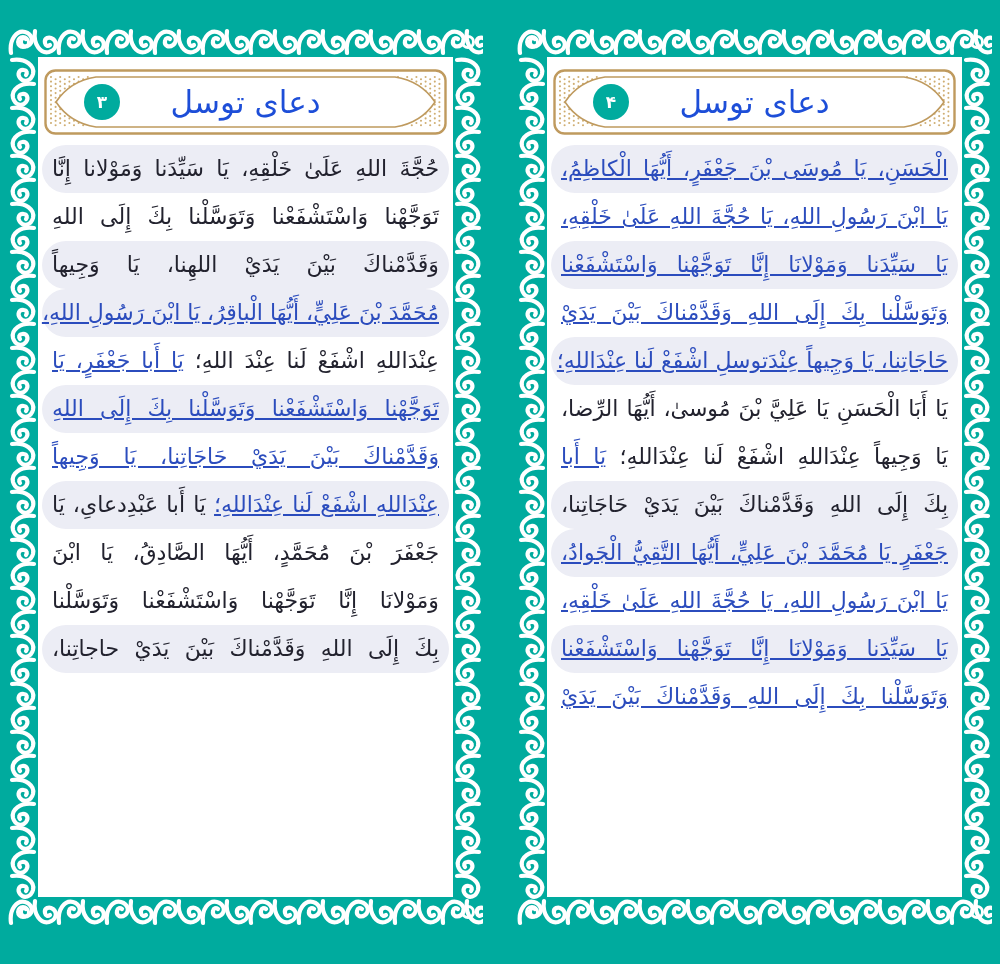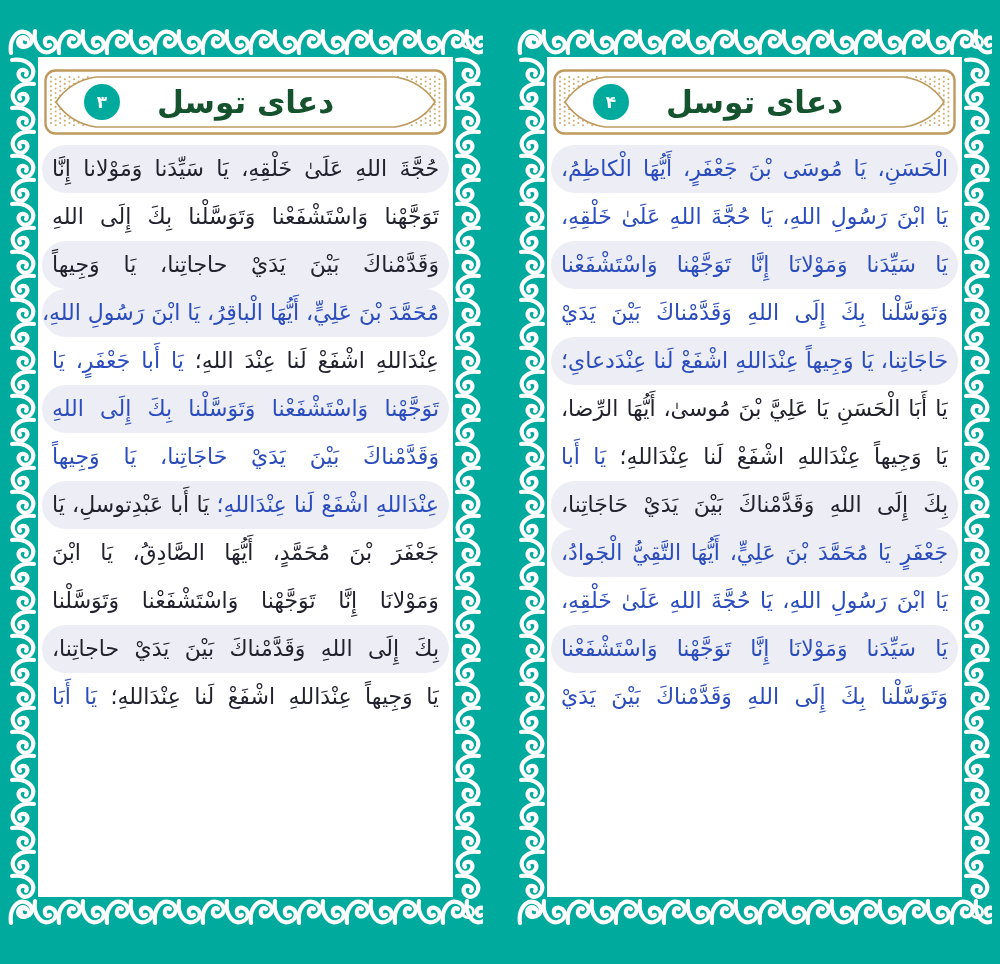--- a/index.html
+++ b/index.html
@@ -21,35 +21,35 @@
   .header-frame{position:absolute;inset:0;width:100%;height:100%;}
   .page-number{
     position:absolute;left:40px;top:50%;transform:translateY(-50%);
     width:36px;height:36px;border-radius:50%;
     background:var(--teal,#00ab9e);
     display:flex;align-items:center;justify-content:center;
   }
   .page-number .num{color:#ffffff;font-size:17px;font-weight:bold;line-height:1;}
   .title{
     position:absolute;inset:0;display:flex;align-items:center;justify-content:center;
-    font-size:31px;font-weight:bold;color:#14532d;letter-spacing:0;
+    font-size:31px;font-weight:normal;color:#1d4ed8;letter-spacing:0;
   }
   .lines{
     position:absolute;left:34px;right:34px;top:118px;bottom:32px;
     display:flex;flex-direction:column;justify-content:flex-start;
   }
   .line{height:48px;border-radius:26px;display:flex;align-items:center;padding:0 10px;box-sizing:border-box;}
   .line.pill{background:var(--pill,#ecedf5);}
   .line-text{
     width:100%;direction:rtl;
     text-align:justify;text-align-last:justify;text-justify:inter-word;
     font-size:22px;line-height:48px;white-space:nowrap;
   }
   .seg-dark{color:var(--dark,#22222e);}
-  .seg-blue{color:var(--blue,#2b4cbd);}
+  .seg-blue{color:var(--blue,#2b4cbd);text-decoration:underline;}
 </style>
 </head>
 <body>
 
 <div class="canvas">
 
   <svg width="0" height="0" aria-hidden="true">
     <defs>
       <g id="curl">
         <path d="M3 26 C 1 12, 9 3, 17 5 C 24 7, 26 14, 21 18 C 17 21, 12 19, 13 14 C 13.5 11, 16 10.5, 18 12" fill="none" stroke="#ffffff" stroke-width="4.2" stroke-linecap="round"></path>
@@ -409,48 +409,45 @@
       <div class="title">دعای توسل</div>
     </header>
     <div class="lines">
         <div class="line pill">
           <div class="line-text"><span class="seg-dark">حُجَّةَ اللهِ عَلَىٰ خَلْقِهِ، يَا سَيِّدَنا وَمَوْلانا إِنَّا</span></div>
         </div>
         <div class="line">
           <div class="line-text"><span class="seg-dark">تَوَجَّهْنا وَاسْتَشْفَعْنا وَتَوَسَّلْنا بِكَ إِلَى اللهِ</span></div>
         </div>
         <div class="line pill">
-          <div class="line-text"><span class="seg-dark">وَقَدَّمْناكَ بَيْنَ يَدَيْ حاجاتِنا، يَا وَجِيهاً</span></div>
+          <div class="line-text"><span class="seg-dark">وَقَدَّمْناكَ بَيْنَ يَدَيْ اللهِنا، يَا وَجِيهاً</span></div>
         </div>
         <div class="line pill">
           <div class="line-text"><span class="seg-blue">مُحَمَّدَ بْنَ عَلِيٍّ، أَيُّهَا الْباقِرُ، يَا ابْنَ رَسُولِ اللهِ،</span></div>
         </div>
         <div class="line">
           <div class="line-text"><span class="seg-dark">عِنْدَاللهِ اشْفَعْ لَنا عِنْدَ اللهِ؛</span> <span class="seg-blue">يَا أَبا جَعْفَرٍ، يَا</span></div>
         </div>
         <div class="line pill">
           <div class="line-text"><span class="seg-blue">تَوَجَّهْنا وَاسْتَشْفَعْنا وَتَوَسَّلْنا بِكَ إِلَى اللهِ</span></div>
         </div>
         <div class="line">
           <div class="line-text"><span class="seg-blue">وَقَدَّمْناكَ بَيْنَ يَدَيْ حَاجَاتِنا، يَا وَجِيهاً</span></div>
         </div>
         <div class="line pill">
-          <div class="line-text"><span class="seg-blue">عِنْدَاللهِ اشْفَعْ لَنا عِنْدَاللهِ؛</span> <span class="seg-dark">يَا أَبا عَبْدِتوسلِ، يَا</span></div>
+          <div class="line-text"><span class="seg-blue">عِنْدَاللهِ اشْفَعْ لَنا عِنْدَاللهِ؛</span> <span class="seg-dark">يَا أَبا عَبْدِدعایِ، يَا</span></div>
         </div>
         <div class="line">
           <div class="line-text"><span class="seg-dark">جَعْفَرَ بْنَ مُحَمَّدٍ، أَيُّهَا الصَّادِقُ، يَا ابْنَ</span></div>
         </div>
         <div class="line">
           <div class="line-text"><span class="seg-dark">وَمَوْلانَا إِنَّا تَوَجَّهْنا وَاسْتَشْفَعْنا وَتَوَسَّلْنا</span></div>
         </div>
         <div class="line pill">
           <div class="line-text"><span class="seg-dark">بِكَ إِلَى اللهِ وَقَدَّمْناكَ بَيْنَ يَدَيْ حاجاتِنا،</span></div>
-        </div>
-        <div class="line">
-          <div class="line-text"><span class="seg-dark">يَا وَجِيهاً عِنْدَاللهِ اشْفَعْ لَنا عِنْدَاللهِ؛</span> <span class="seg-blue">يَا أَبَا</span></div>
         </div>
       </div>
   </section>
 
   <section class="page right">
     <svg class="border-svg" viewBox="0 0 475 900" preserveAspectRatio="none">
         <rect x="0" y="0" width="475" height="30" fill="#00ab9e"></rect>
         <rect x="0" y="870" width="475" height="30" fill="#00ab9e"></rect>
         <rect x="0" y="0" width="30" height="900" fill="#00ab9e"></rect>
         <rect x="445" y="0" width="30" height="900" fill="#00ab9e"></rect>
@@ -806,21 +803,21 @@
         <div class="line">
           <div class="line-text"><span class="seg-blue">يَا ابْنَ رَسُولِ اللهِ، يَا حُجَّةَ اللهِ عَلَىٰ خَلْقِهِ،</span></div>
         </div>
         <div class="line pill">
           <div class="line-text"><span class="seg-blue">يَا سَيِّدَنا وَمَوْلانَا إِنَّا تَوَجَّهْنا وَاسْتَشْفَعْنا</span></div>
         </div>
         <div class="line">
           <div class="line-text"><span class="seg-blue">وَتَوَسَّلْنا بِكَ إِلَى اللهِ وَقَدَّمْناكَ بَيْنَ يَدَيْ</span></div>
         </div>
         <div class="line pill">
-          <div class="line-text"><span class="seg-blue">حَاجَاتِنا، يَا وَجِيهاً عِنْدَاللهِ اشْفَعْ لَنا عِنْدَدعایِ؛</span></div>
+          <div class="line-text"><span class="seg-blue">حَاجَاتِنا، يَا وَجِيهاً عِنْدَتوسلِ اشْفَعْ لَنا عِنْدَاللهِ؛</span></div>
         </div>
         <div class="line">
           <div class="line-text"><span class="seg-dark">يَا أَبَا الْحَسَنِ يَا عَلِيَّ بْنَ مُوسىٰ، أَيُّهَا الرِّضا،</span></div>
         </div>
         <div class="line">
           <div class="line-text"><span class="seg-dark">يَا وَجِيهاً عِنْدَاللهِ اشْفَعْ لَنا عِنْدَاللهِ؛</span> <span class="seg-blue">يَا أَبا</span></div>
         </div>
         <div class="line pill">
           <div class="line-text"><span class="seg-dark">بِكَ إِلَى اللهِ وَقَدَّمْناكَ بَيْنَ يَدَيْ حَاجَاتِنا،</span></div>
         </div>

